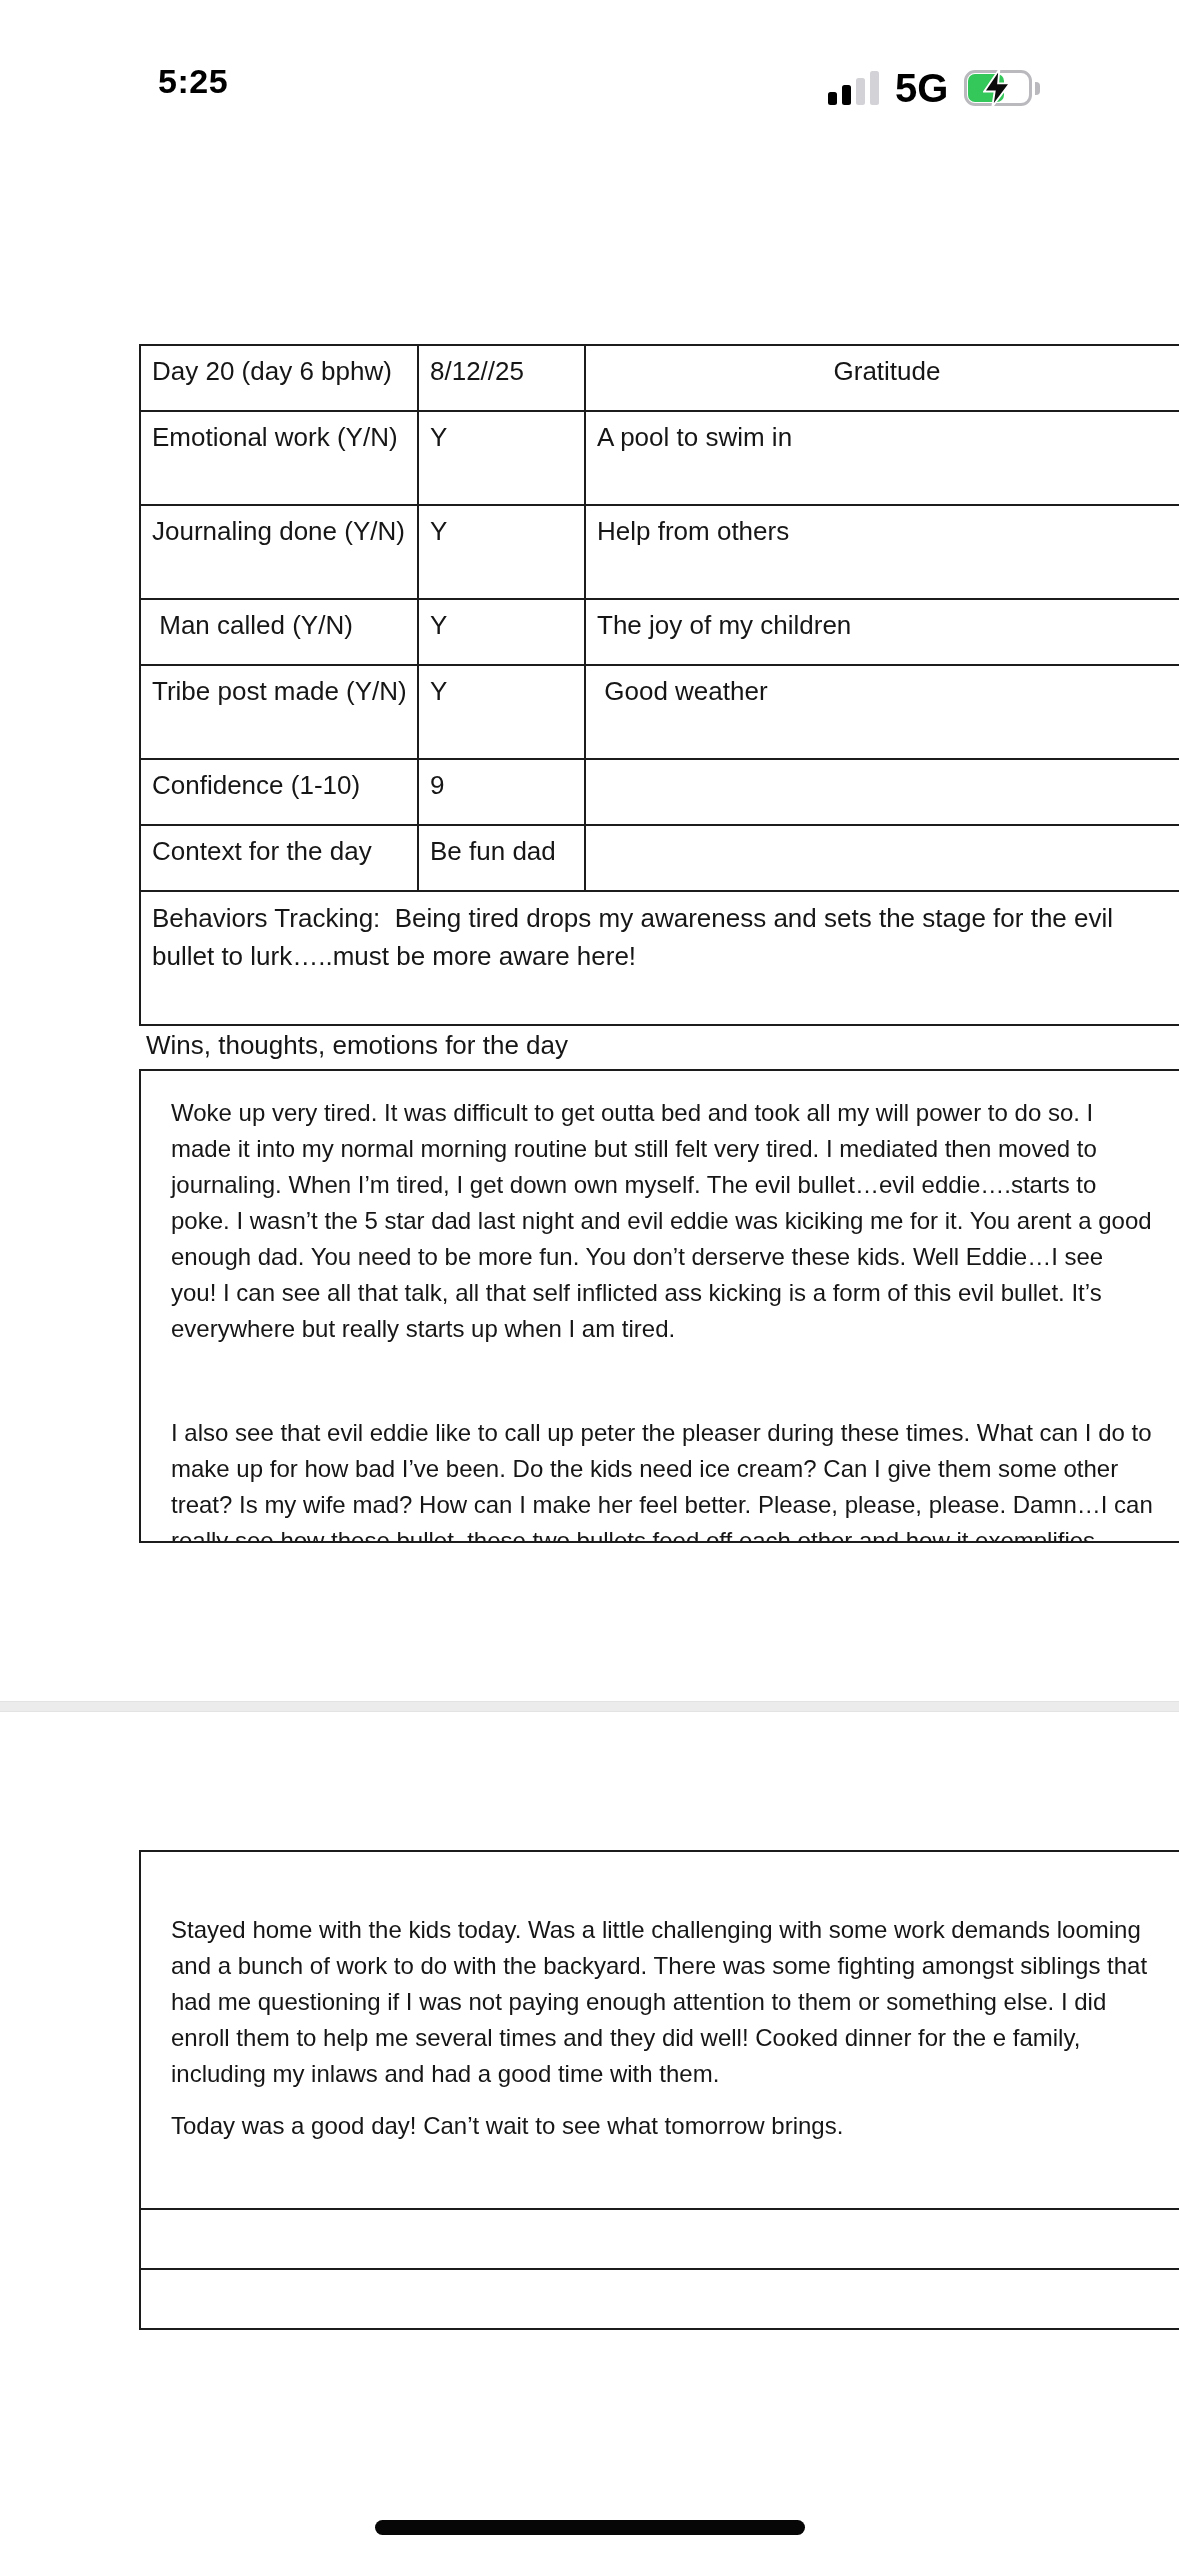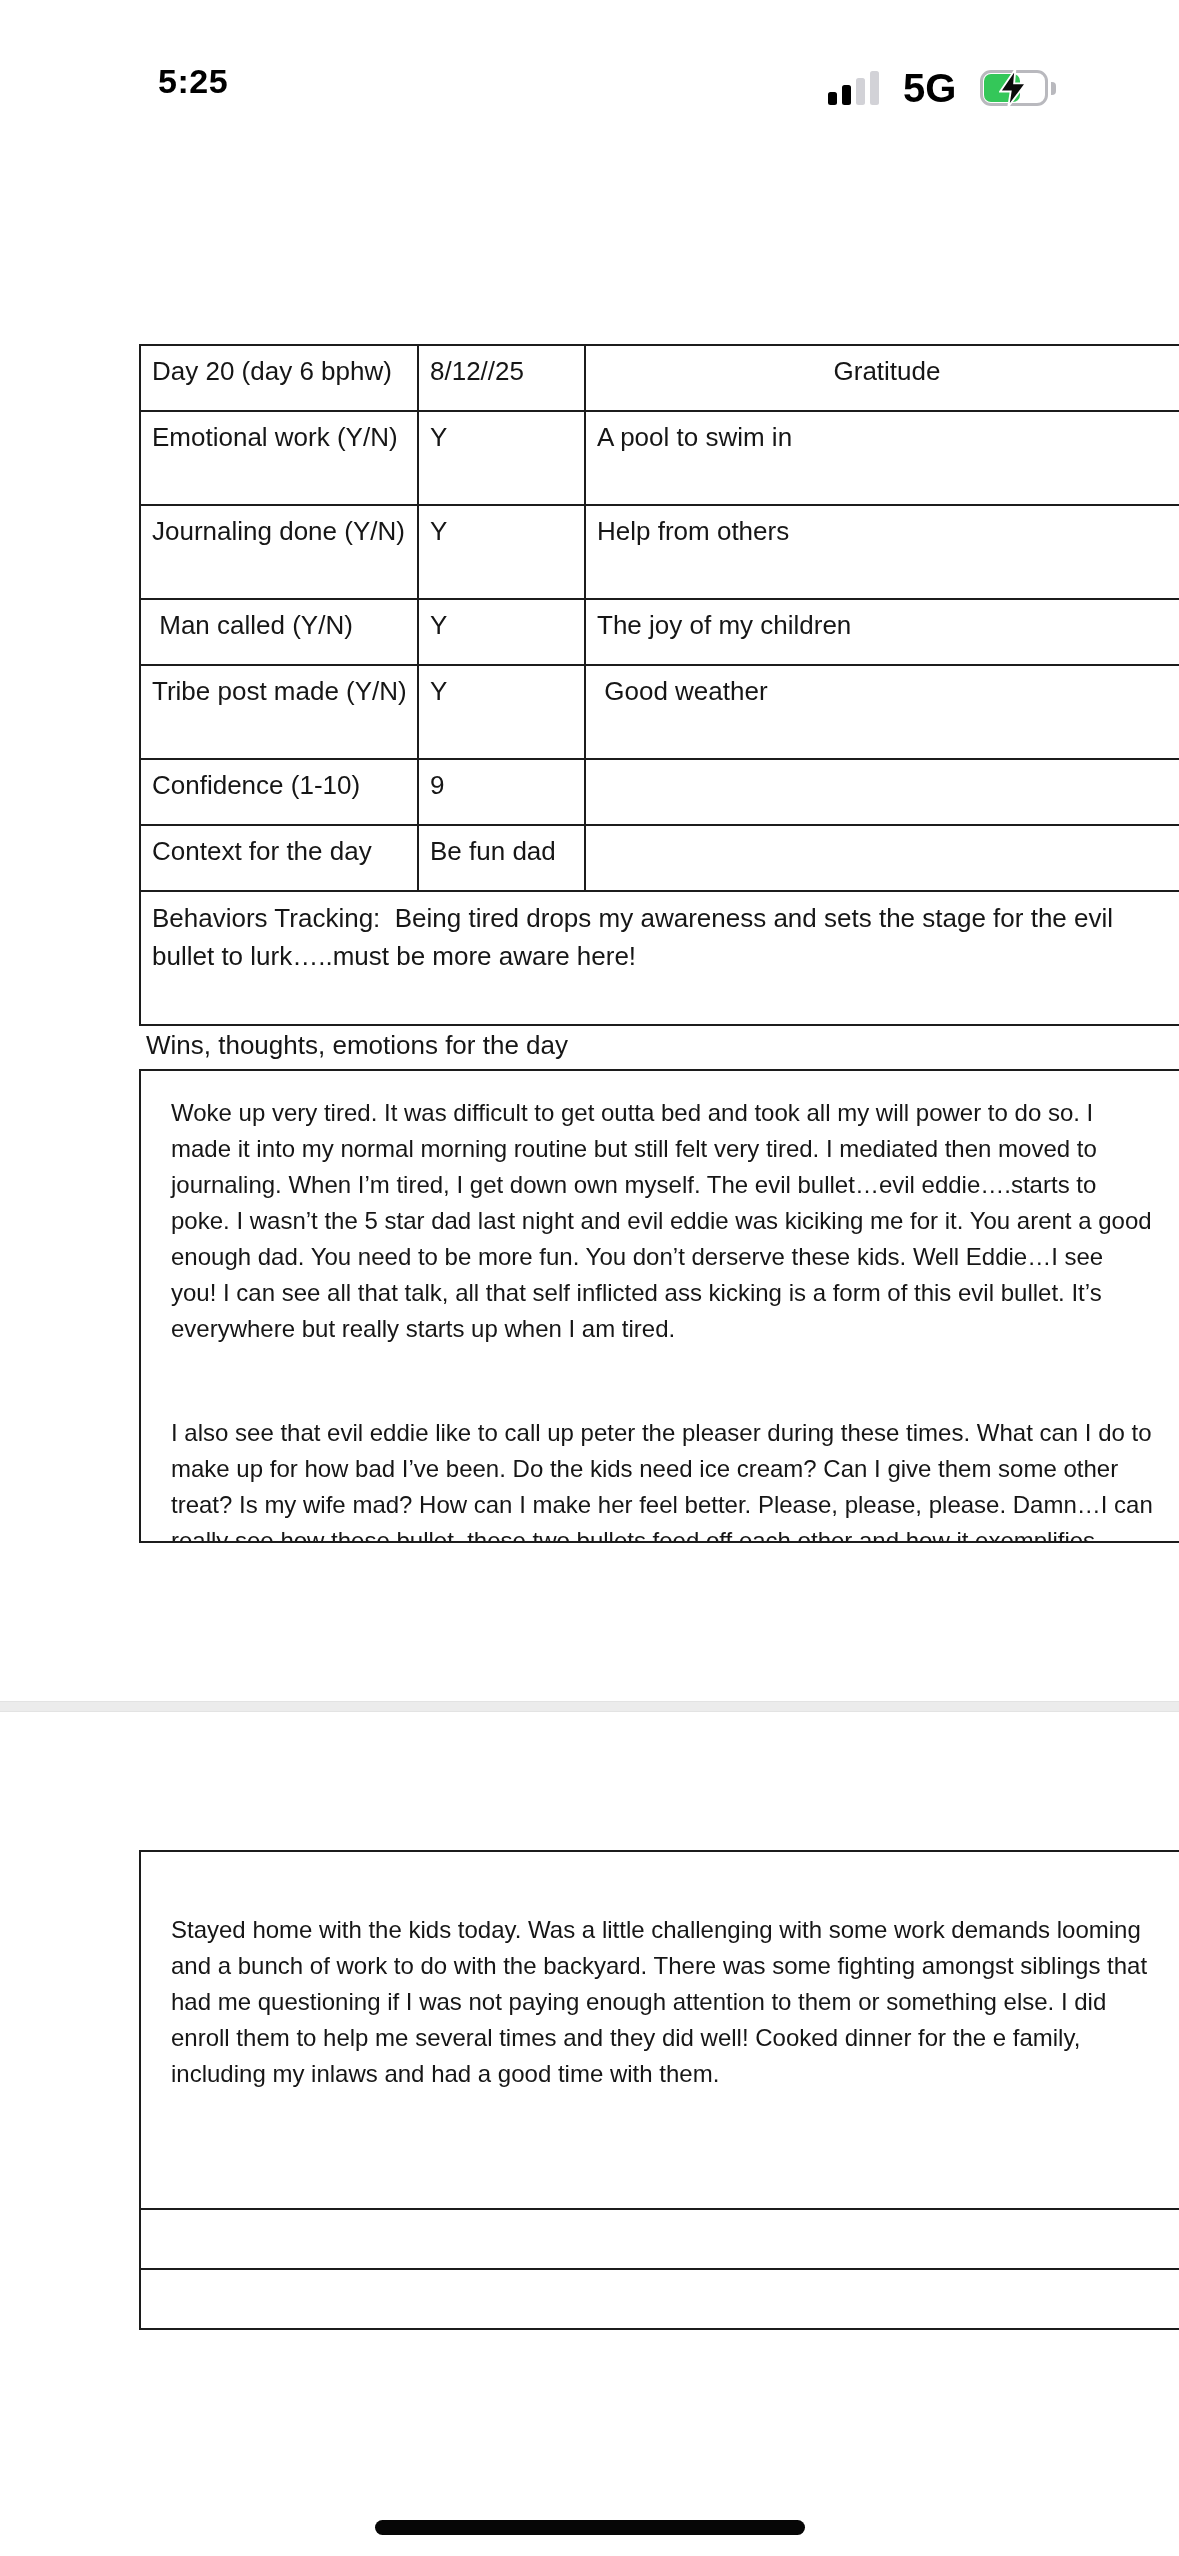--- a/index.html
+++ b/index.html
@@ -9,21 +9,21 @@
     font-family:"Liberation Sans","DejaVu Sans",sans-serif;
     -webkit-font-smoothing:antialiased;
   }
   
   .status-time{
     position:absolute;left:158px;top:62px;
     font-size:34px;font-weight:700;letter-spacing:.5px;color:#000;
   }
   .status-right{
     position:absolute;left:828px;top:66px;height:44px;
-    display:flex;align-items:center;gap:24px;
+    display:flex;align-items:center;gap:16px;
   }
   .sig-bars{display:flex;align-items:flex-end;gap:5px;height:34px;}
   .sig-bars i{display:block;width:9px;border-radius:2.5px;background:#d2d2d7;}
   .sig-bars i.on{background:#000;}
   .sig-b1{height:13px;} .sig-b2{height:20px;} .sig-b3{height:27px;} .sig-b4{height:34px;}
   .net-label{font-size:40px;font-weight:700;color:#000;line-height:44px;}
   .battery{position:relative;width:78px;height:38px;}
   .battery .shell{
     position:absolute;left:0;top:1px;width:68px;height:36px;
     border:3px solid #b9b9be;border-radius:11px;box-sizing:border-box;background:#fff;
@@ -160,18 +160,19 @@
   <div class="blank-line"></div>
   <p class="para">I also see that evil eddie like to call up peter the pleaser during these times. What can I do to make up for how bad I’ve been. Do the kids need ice cream? Can I give them some other treat? Is my wife mad? How can I make her feel better. Please, please, please. Damn…I can really see how these bullet, these two bullets feed off each other and how it exemplifies</p>
 </div>
 
 <div class="page-break-band"></div>
 
 <div class="page2-box">
   <div class="page2-text">
     <div class="blank-line"></div>
     <p class="para">Stayed home with the kids today. Was a little challenging with some work demands looming and a bunch of work to do with the backyard. There was some fighting amongst siblings that had me questioning if I was not paying enough attention to them or something else. I did enroll them to help me several times and they did well! Cooked dinner for the e family, including my inlaws and had a good time with them.</p>
+    <p class="para">Today was a good day! Can’t wait to see what tomorrow brings.</p>
   </div>
   <div class="empty-row-1"></div>
   <div class="empty-row-2"></div>
 </div>
 
 <div class="home-indicator"></div>
 
 </body></html>

